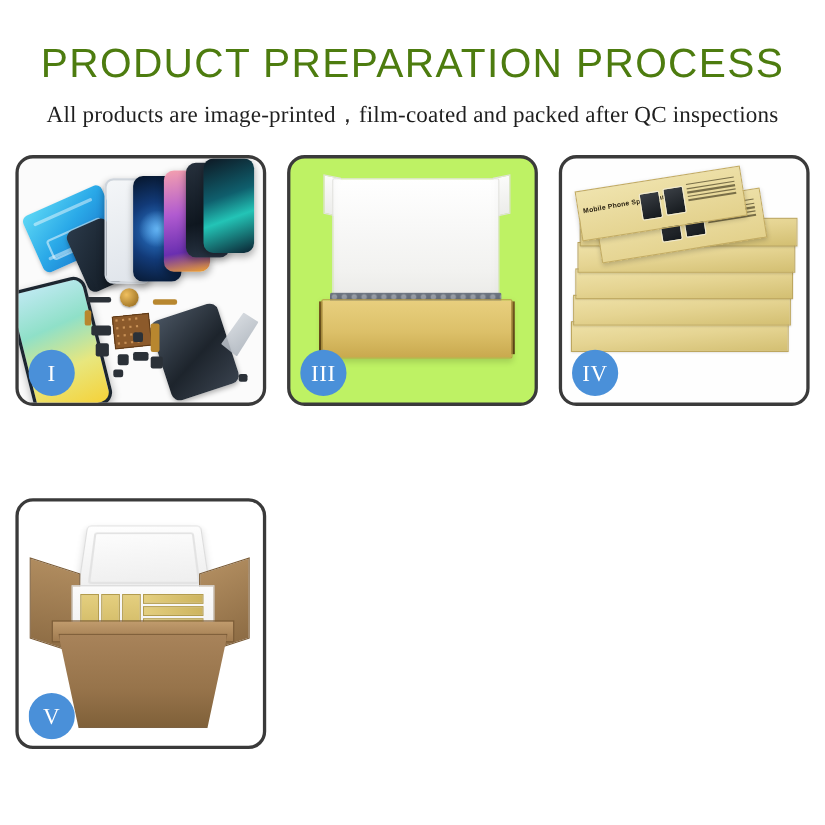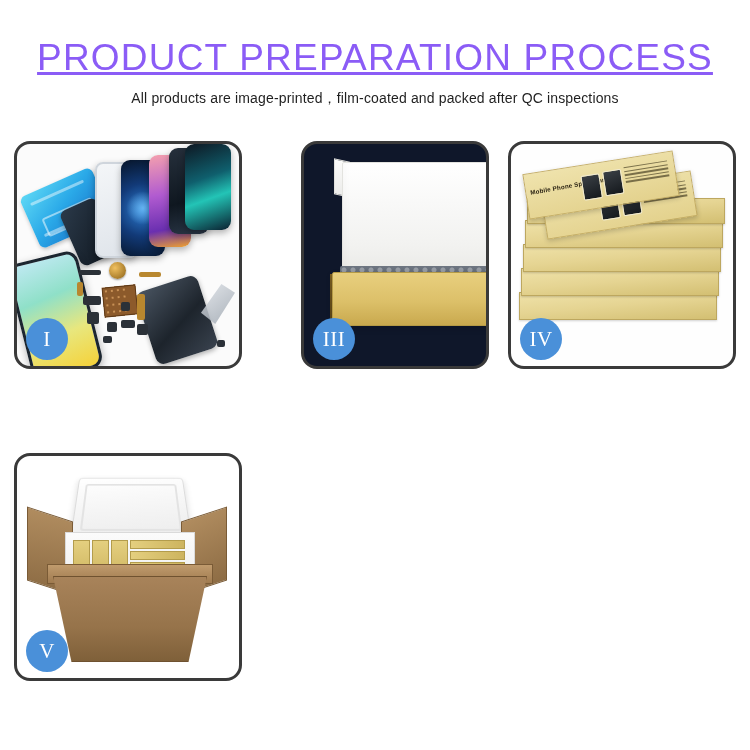--- a/index.html
+++ b/index.html
@@ -19,29 +19,28 @@
   .header {
     width: 750px;
     padding-top: 38px;
     text-align: center;
   }
   .title {
     font-family: "Liberation Sans", sans-serif;
     font-size: 37px;
     font-weight: 500;
     letter-spacing: 1.2px;
-    color: #8b5cf6;
+    color: #4d7c0f;
     line-height: 1.1;
     white-space: nowrap;
-    text-decoration: underline;
   }
   .subtitle {
     margin-top: 11px;
-    font-family: Liberation Sans, sans-serif;
-    font-size: 14px;
+    font-family: Liberation Serif, serif;
+    font-size: 21px;
     font-weight: 400;
     color: #1f1f1f;
     letter-spacing: 0.15px;
     white-space: nowrap;
   }
 
   
   .grid {
     position: absolute;
     left: 14px;
@@ -205,21 +204,21 @@
     opacity:.75; border-radius: 4px;
   }
   .p2 .bub {
     position:absolute; left: 48px; top: 10px; width: 126px; height: 206px;
     background: radial-gradient(circle at 7px 7px, rgba(255,255,255,.85) 4.5px, rgba(255,255,255,0) 5.5px) 0 0 / 14px 14px;
     pointer-events:none;
   }
   .p2 .tape { position:absolute; background:#c79a54; border-radius:1px; opacity:.92; }
 
   
-  .p3 { background: #0f172a; margin-left: 40px; }
+  .p3 { background: #bef264; }
   .p3 .lid {
     position:absolute; left: 38px; top: 18px; width: 150px; height: 118px;
     background: linear-gradient(180deg,#ffffff 0%, #f2f2f0 70%, #e7e7e4 100%);
     border: 1px solid #e3e3df;
     border-radius: 2px;
     box-shadow: inset 0 -6px 10px rgba(0,0,0,.04);
   }
   .p3 .lidflapL, .p3 .lidflapR {
     position:absolute; top: 16px; width: 14px; height: 34px;
     background: linear-gradient(180deg,#fbfbfa,#ececea);

